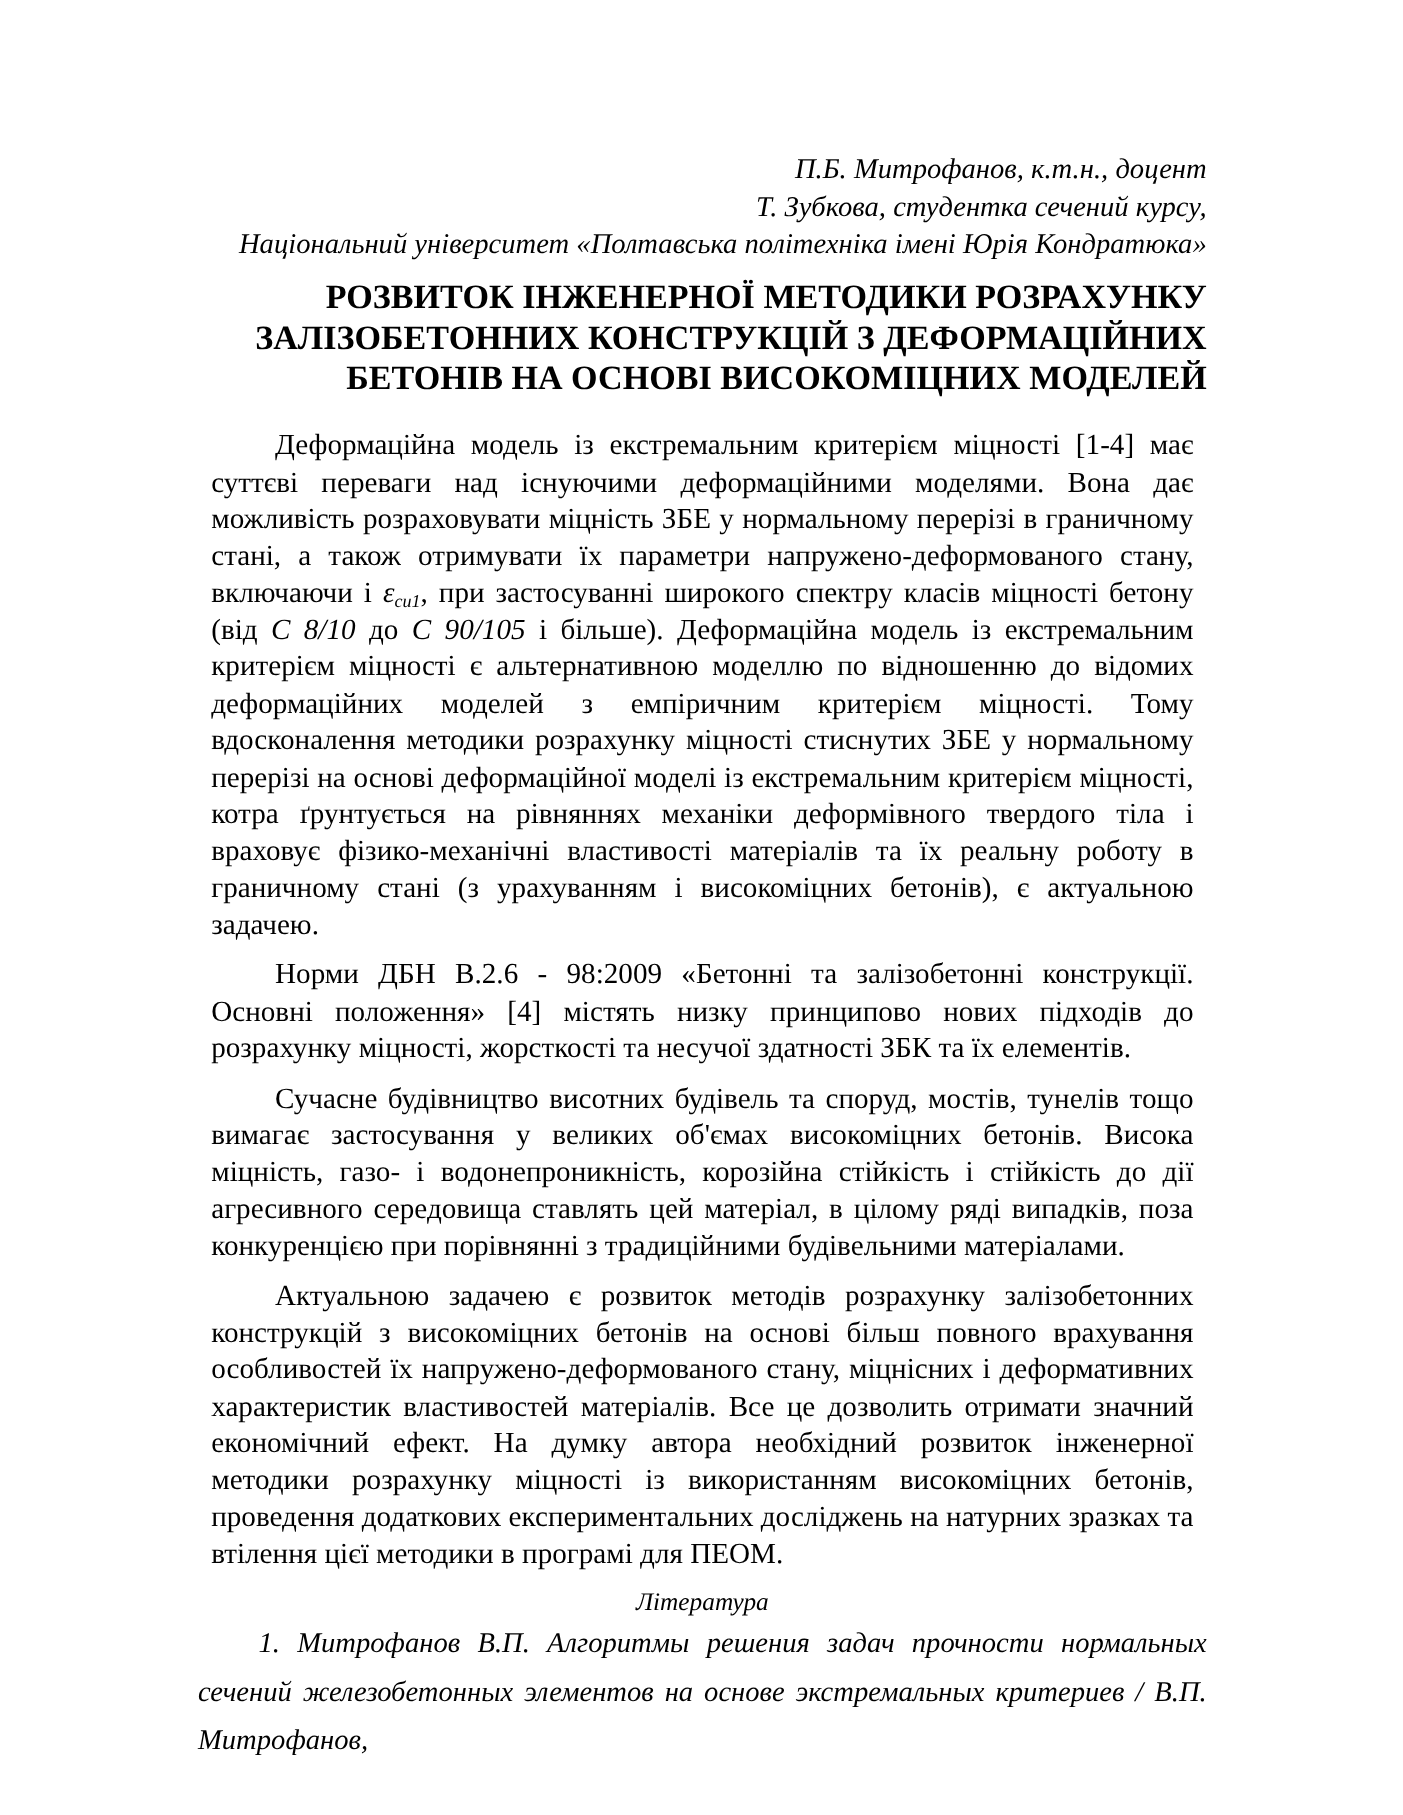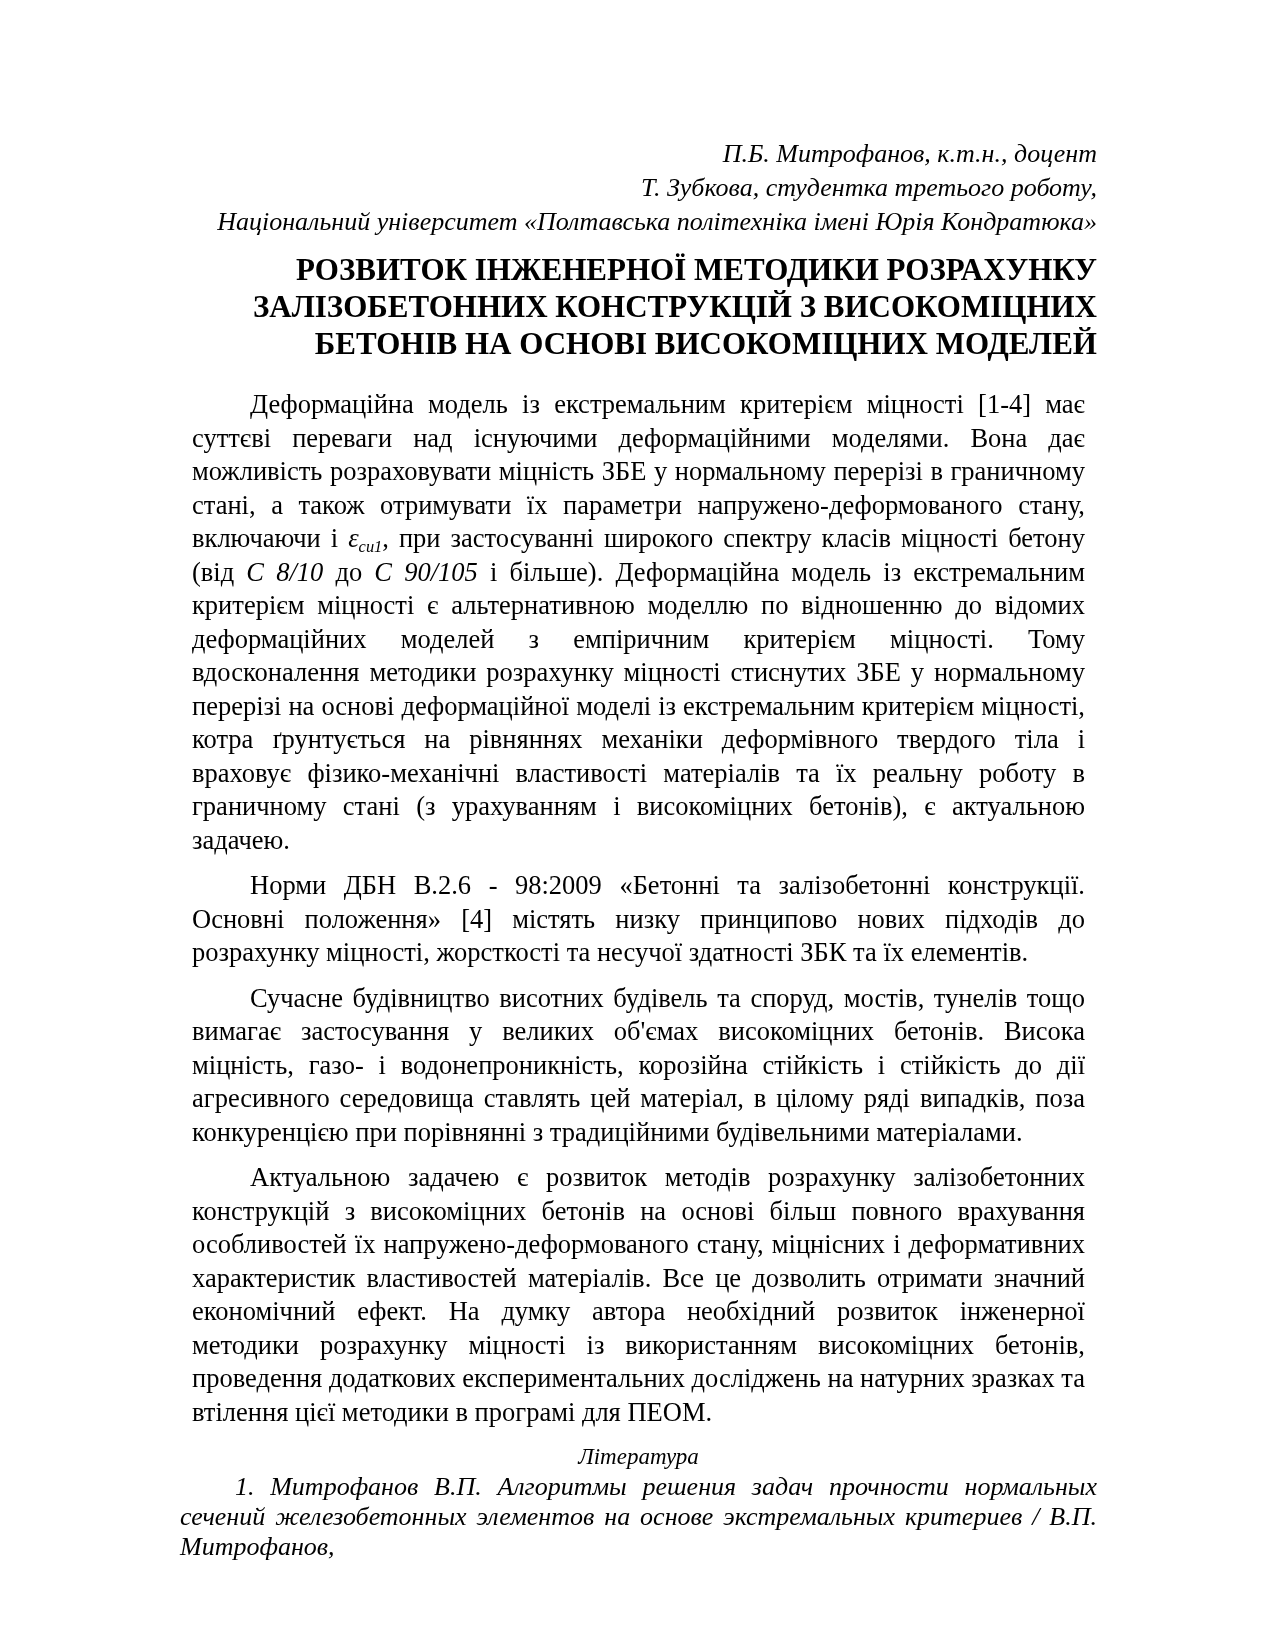--- a/index.html
+++ b/index.html
@@ -59,21 +59,21 @@
   .lit-heading {
     margin-top: 4px;
     font-size: 23px;
     line-height: 31px;
     font-style: italic;
     text-align: center;
   }
   .references {
     font-style: italic;
     font-size: 26px;
-    line-height: 30px;
+    line-height: 44px;
     text-align: justify;
     text-align-last: justify;
   }
   .references p {
     margin: 0;
     text-indent: 55px;
   }
   .page-number {
     position: absolute;
     left: 0;
@@ -83,27 +83,27 @@
     font-size: 28px;
   }
 </style>
 </head>
 <body>
 
 <div class="page">
 
   <div class="authors">
     <div>П.Б. Митрофанов, к.т.н., доцент</div>
-    <div>Т. Зубкова, студентка третього роботу,</div>
+    <div>Т. Зубкова, студентка сечений курсу,</div>
     <div>Національний університет «Полтавська політехніка імені Юрія Кондратюка»</div>
   </div>
 
   <h1 class="title">
     <span>РОЗВИТОК ІНЖЕНЕРНОЇ МЕТОДИКИ РОЗРАХУНКУ</span>
-    <span>ЗАЛІЗОБЕТОННИХ КОНСТРУКЦІЙ З ВИСОКОМІЦНИХ</span>
+    <span>ЗАЛІЗОБЕТОННИХ КОНСТРУКЦІЙ З ДЕФОРМАЦІЙНИХ</span>
     <span>БЕТОНІВ НА ОСНОВІ ВИСОКОМІЦНИХ МОДЕЛЕЙ</span>
   </h1>
 
   <div class="body-text">
       <p>Деформаційна модель із екстремальним критерієм міцності [1-4] має суттєві переваги над існуючими деформаційними моделями. Вона дає можливість розраховувати міцність ЗБЕ у нормальному перерізі в граничному стані, а також отримувати їх параметри напружено-деформованого стану, включаючи і <i>ε</i><sub><i>cu1</i></sub>, при застосуванні широкого спектру класів міцності бетону (від <i>C 8/10</i> до <i>C 90/105</i> і більше). Деформаційна модель із екстремальним критерієм міцності є альтернативною моделлю по відношенню до відомих деформаційних моделей з емпіричним критерієм міцності. Тому вдосконалення методики розрахунку міцності стиснутих ЗБЕ у нормальному перерізі на основі деформаційної моделі із екстремальним критерієм міцності, котра ґрунтується на рівняннях механіки деформівного твердого тіла і враховує фізико-механічні властивості матеріалів та їх реальну роботу в граничному стані (з урахуванням і високоміцних бетонів), є актуальною задачею.</p>
       <p>Норми ДБН В.2.6 - 98:2009 «Бетонні та залізобетонні конструкції. Основні положення» [4] містять низку принципово нових підходів до розрахунку міцності, жорсткості та несучої здатності ЗБК та їх елементів.</p>
       <p>Сучасне будівництво висотних будівель та споруд, мостів, тунелів тощо вимагає застосування у великих об'ємах високоміцних бетонів. Висока міцність, газо- і водонепроникність, корозійна стійкість і стійкість до дії агресивного середовища ставлять цей матеріал, в цілому ряді випадків, поза конкуренцією при порівнянні з традиційними будівельними матеріалами.</p>
       <p>Актуальною задачею є розвиток методів розрахунку залізобетонних конструкцій з високоміцних бетонів на основі більш повного врахування особливостей їх напружено-деформованого стану, міцнісних і деформативних характеристик властивостей матеріалів. Все це дозволить отримати значний економічний ефект. На думку автора необхідний розвиток інженерної методики розрахунку міцності із використанням високоміцних бетонів, проведення додаткових експериментальних досліджень на натурних зразках та втілення цієї методики в програмі для ПЕОМ.</p>
     </div>
 

